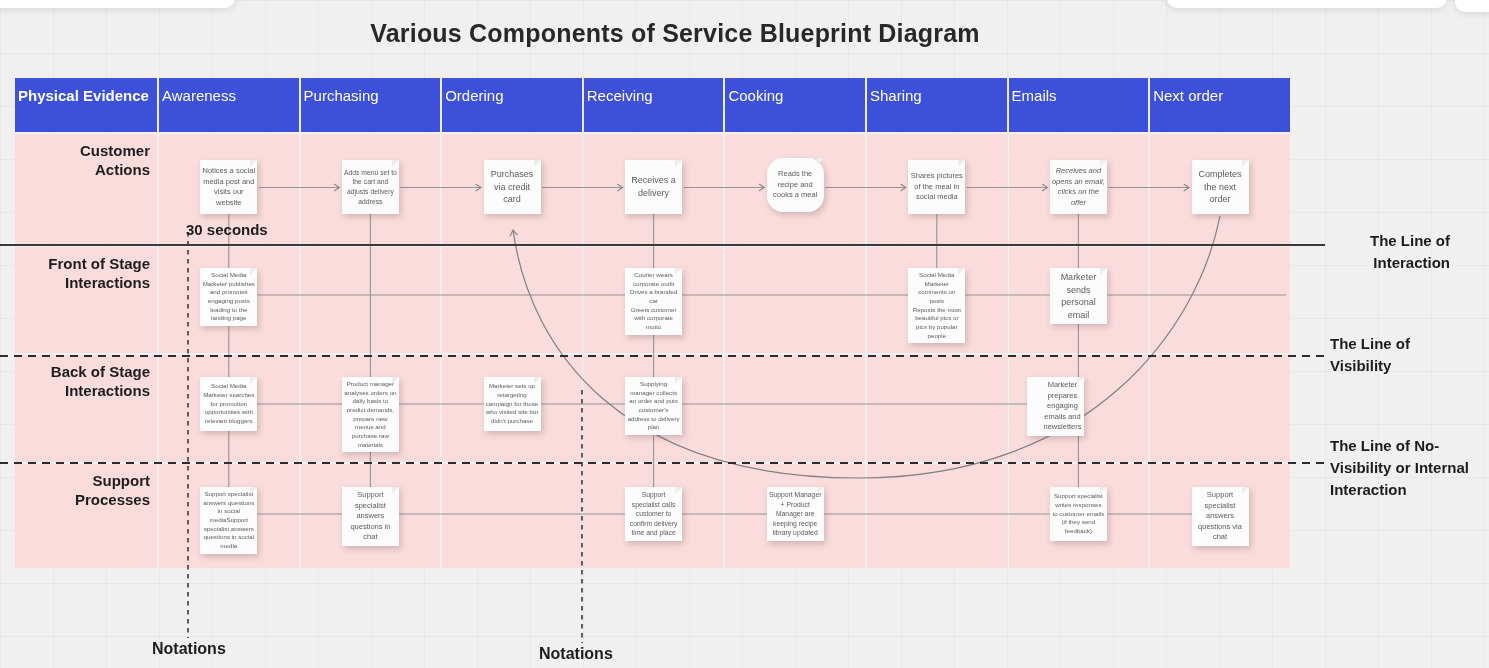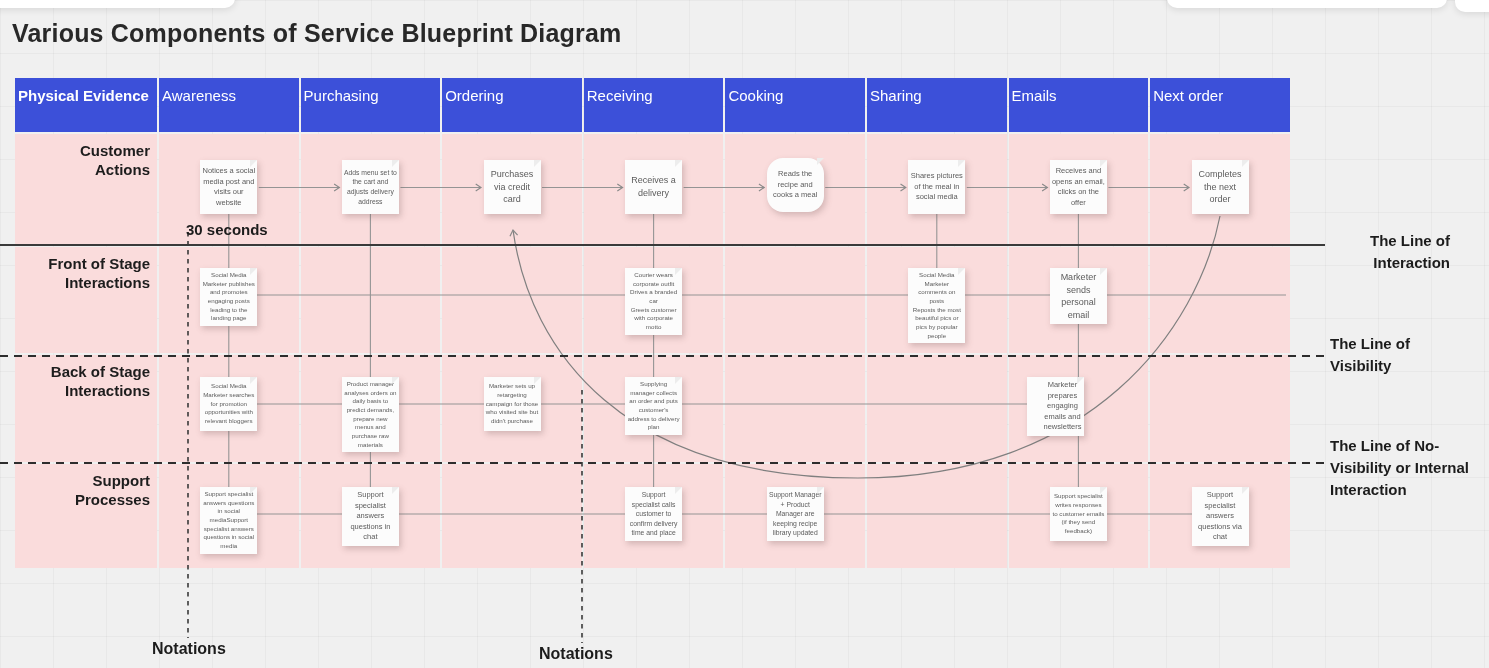--- a/index.html
+++ b/index.html
@@ -7,21 +7,21 @@
     width:1489px;height:668px;position:relative;overflow:hidden;
     background-color:#f0f0f0;
     background-image:
       linear-gradient(to right, rgba(0,0,0,0.035) 1px, transparent 1px),
       linear-gradient(to bottom, rgba(0,0,0,0.035) 1px, transparent 1px);
     background-size:53px 53px;
     font-family:"Liberation Sans", sans-serif;
   }
   .topbox{position:absolute;background:#ffffff;border-radius:10px;box-shadow:0 2px 7px rgba(0,0,0,0.10);}
   #page-title{
-    position:absolute;left:12px;top:2px;width:1340px;text-align:left;
+    position:absolute;left:5px;top:2px;width:1340px;text-align:center;
     font-size:25px;font-weight:bold;color:#282828;letter-spacing:0.2px;
   }
   .bp-table{
     position:absolute;left:15px;top:78px;
     display:grid;
     grid-template-columns:142px repeat(8,139.6px);
     grid-template-rows:54px 111px 106px 107px 104px;
     gap:2px;
   }
   .hdr{background:var(--blue,#3C50D9);color:#ffffff;font-size:15px;line-height:1.3;padding:8px 3px;box-sizing:border-box;}
@@ -130,21 +130,21 @@
   <line x1="582" y1="390" x2="582" y2="643" stroke="#3a3a3a" stroke-width="1.6" stroke-dasharray="4.5 4.5"></line>
 </svg>
 
 <div id="notes-layer">
     <div class="note" style="font-size: 7.5px; left: 200.3px; top: 160px;">Notices a social media post and visits our website</div>
     <div class="note" style="font-size: 6.8px; left: 341.9px; top: 160px;">Adds menu set to the cart and adjusts delivery address</div>
     <div class="note" style="font-size: 9px; left: 483.5px; top: 160px;">Purchases via credit card</div>
     <div class="note" style="font-size: 9px; left: 625.1px; top: 160px;">Receives a delivery</div>
     <div class="note" style="font-size: 7.5px; left: 766.7px; top: 158px; border-radius: 16px;">Reads the recipe and cooks a meal</div>
     <div class="note" style="font-size: 7.5px; left: 908.3px; top: 160px;">Shares pictures of the meal in social media</div>
-    <div class="note" style="font-size: 7.5px; left: 1049.9px; top: 160px;">Receives and opens an email, clicks on the offer</div>
+    <div class="note" style="font-size: 7.5px; left: 1049.9px; top: 160px; font-style: italic;">Receives and opens an email, clicks on the offer</div>
     <div class="note" style="font-size: 9px; left: 1191.5px; top: 160px;">Completes the next order</div>
     <div class="note" style="font-size: 6.2px; left: 200.3px; top: 268px;">Social Media Marketer publishes and promotes engaging posts leading to the landing page</div>
     <div class="note" style="font-size: 6.2px; left: 625.1px; top: 268px;">Courier wears corporate outfit
 Drives a branded car
 Greets customer with corporate motto</div>
     <div class="note" style="font-size: 6.2px; left: 908.3px; top: 268px;">Social Media Marketer comments on posts
 Reposts the most beautiful pics or pics by popular people</div>
     <div class="note" style="font-size: 9px; left: 1049.9px; top: 268px;">Marketer sends personal email</div>
     <div class="note" style="font-size: 6.2px; left: 200.3px; top: 377px;">Social Media Marketer searches for promotion opportunities with relevant bloggers</div>
     <div class="note" style="font-size: 6.2px; left: 341.9px; top: 377px;">Product manager analyses orders on daily basis to predict demands, prepare new menus and purchase raw materials</div>

